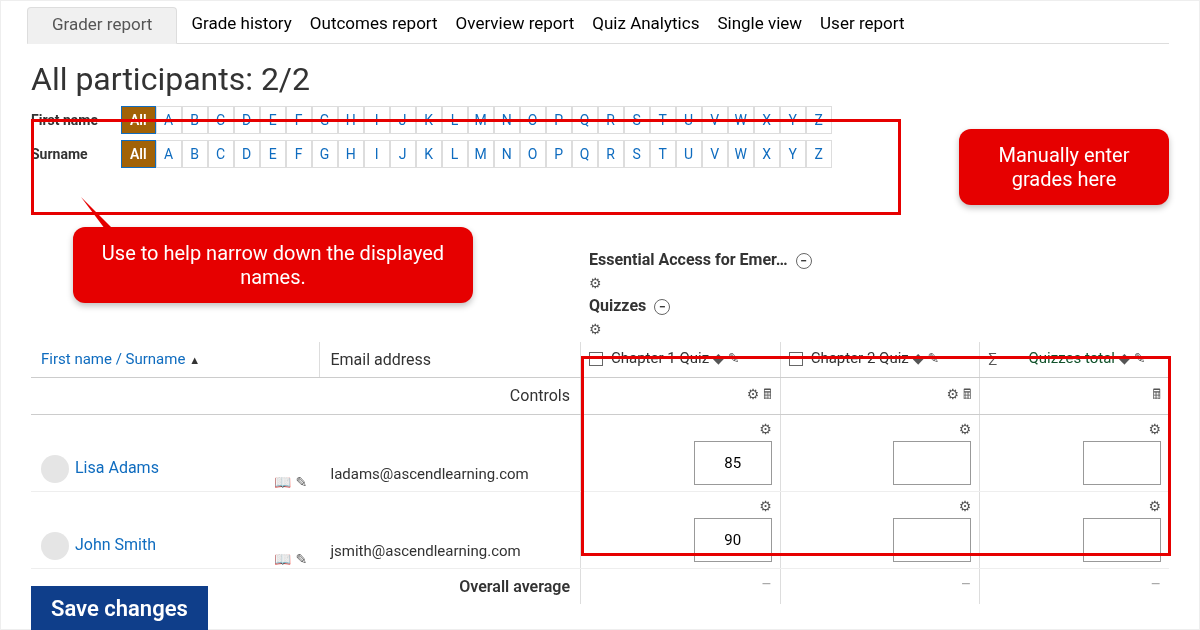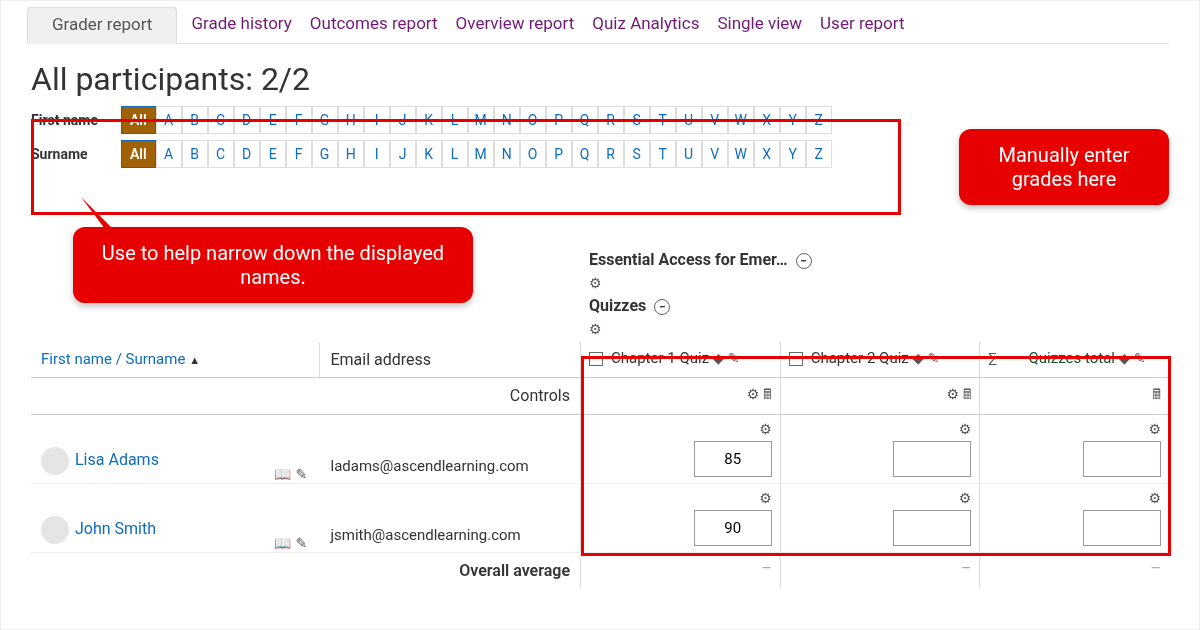--- a/index.html
+++ b/index.html
@@ -1,21 +1,21 @@
 <!DOCTYPE html>
 <html><head>
 <meta charset="utf-8">
 <style>
   * { box-sizing: border-box; font-family: -apple-system, BlinkMacSystemFont, "Segoe UI", Roboto, Helvetica, Arial, sans-serif; }
   body { margin: 0; background: #fff; color: #333; }
   .page { width: 1200px; height: 630px; position: relative; padding: 0 30px; border:1px solid #eee; }
 
   
   .tabs { display: flex; gap: 18px; border-bottom: 1px solid #ddd; padding: 12px 0 10px; }
-  .tab { color: #701a75; font-size: 17px; cursor: pointer; }
+  .tab { color: #000000; font-size: 17px; cursor: pointer; }
   .tab.active { background: #f0f0f0; border:1px solid #ddd; border-bottom:1px solid #f0f0f0; border-radius:4px 4px 0 0; padding:6px 24px; margin:-6px -4px -11px; color:#555; }
 
   h1.participants { font-weight:400; font-size:32px; margin:16px 0 8px; color:#333; }
 
   
   .alpha-row { display:flex; align-items:center; margin:6px 0; }
   .alpha-label { font-weight:700; font-size:14px; width:90px; }
   .alpha-all { background:#a16207; color:#fff; font-weight:600; padding:5px 8px; font-size:14px; border:1px solid #0f6cbf; cursor:pointer;text-align:center; }
   .alpha-l { border:1px solid #ddd; color:#0f6cbf; width:26px; text-align:center; padding:5px 0; font-size:14px; cursor:pointer; }
 
@@ -36,21 +36,21 @@
   .sorticon { font-size:11px; color:#333; }
 
   .controls-row { display:flex; border-bottom:1px solid #ccc; }
   .controls-lbl { width:550px; text-align:right; padding:8px 10px; color:#333; }
 
   .datarow { display:flex; border-bottom:1px solid #eee; min-height:48px; align-items:flex-end; }
   .avatar { width:28px; height:28px; border-radius:50%; background:#e5e5e5; display:inline-block; vertical-align:middle; margin-right:6px; }
   .name { color:#0f6cbf; cursor:pointer; }
   .row-icons { width:60px; text-align:center; }
   .email { font-size:15px; }
-  .gradein { width:78px; height:36px; border:1px solid #999; text-align:center; font-size:15px; }
+  .gradein { width:78px; height:44px; border:1px solid #999; text-align:center; font-size:15px; }
   .cellstack { display:flex; flex-direction:column; align-items:flex-end; gap:4px; }
 
   .avgrow { display:flex; }
   .avg-lbl { width:550px; text-align:right; padding:8px 10px; font-weight:600; }
 
   .savebtn { position:absolute; left:30px; bottom:-2px; background:#0f3e8a; color:#fff; font-size:22px; font-weight:600; padding:10px 20px; border:none; cursor:pointer; }
 
   .chk { width:14px; height:14px; border:1px solid #666; display:inline-block; margin-right:4px; vertical-align:middle; }
   .pen, .gear, .calc, .sig, .sorter { color:#555; font-size:14px; }
   .collapse { border:1px solid #666; border-radius:50%; width:16px; height:16px; display:inline-flex; align-items:center; justify-content:center; font-size:12px; line-height:1; margin-left:4px; }
@@ -257,13 +257,14 @@
     <div class="avgrow">
       <div class="avg-lbl">Overall average</div>
       <div class="col-quiz" style="color:#aaa;">–</div>
       <div class="col-quiz" style="color:#aaa;">–</div>
       <div class="col-total" style="color:#aaa;">–</div>
     </div>
   </div>
 
   <div class="filter-highlight" style="left:580px; top:355px; width:590px; height:200px;"></div>
 
+  <button class="savebtn">Save changes</button>
 </div>
 
 </body></html>

